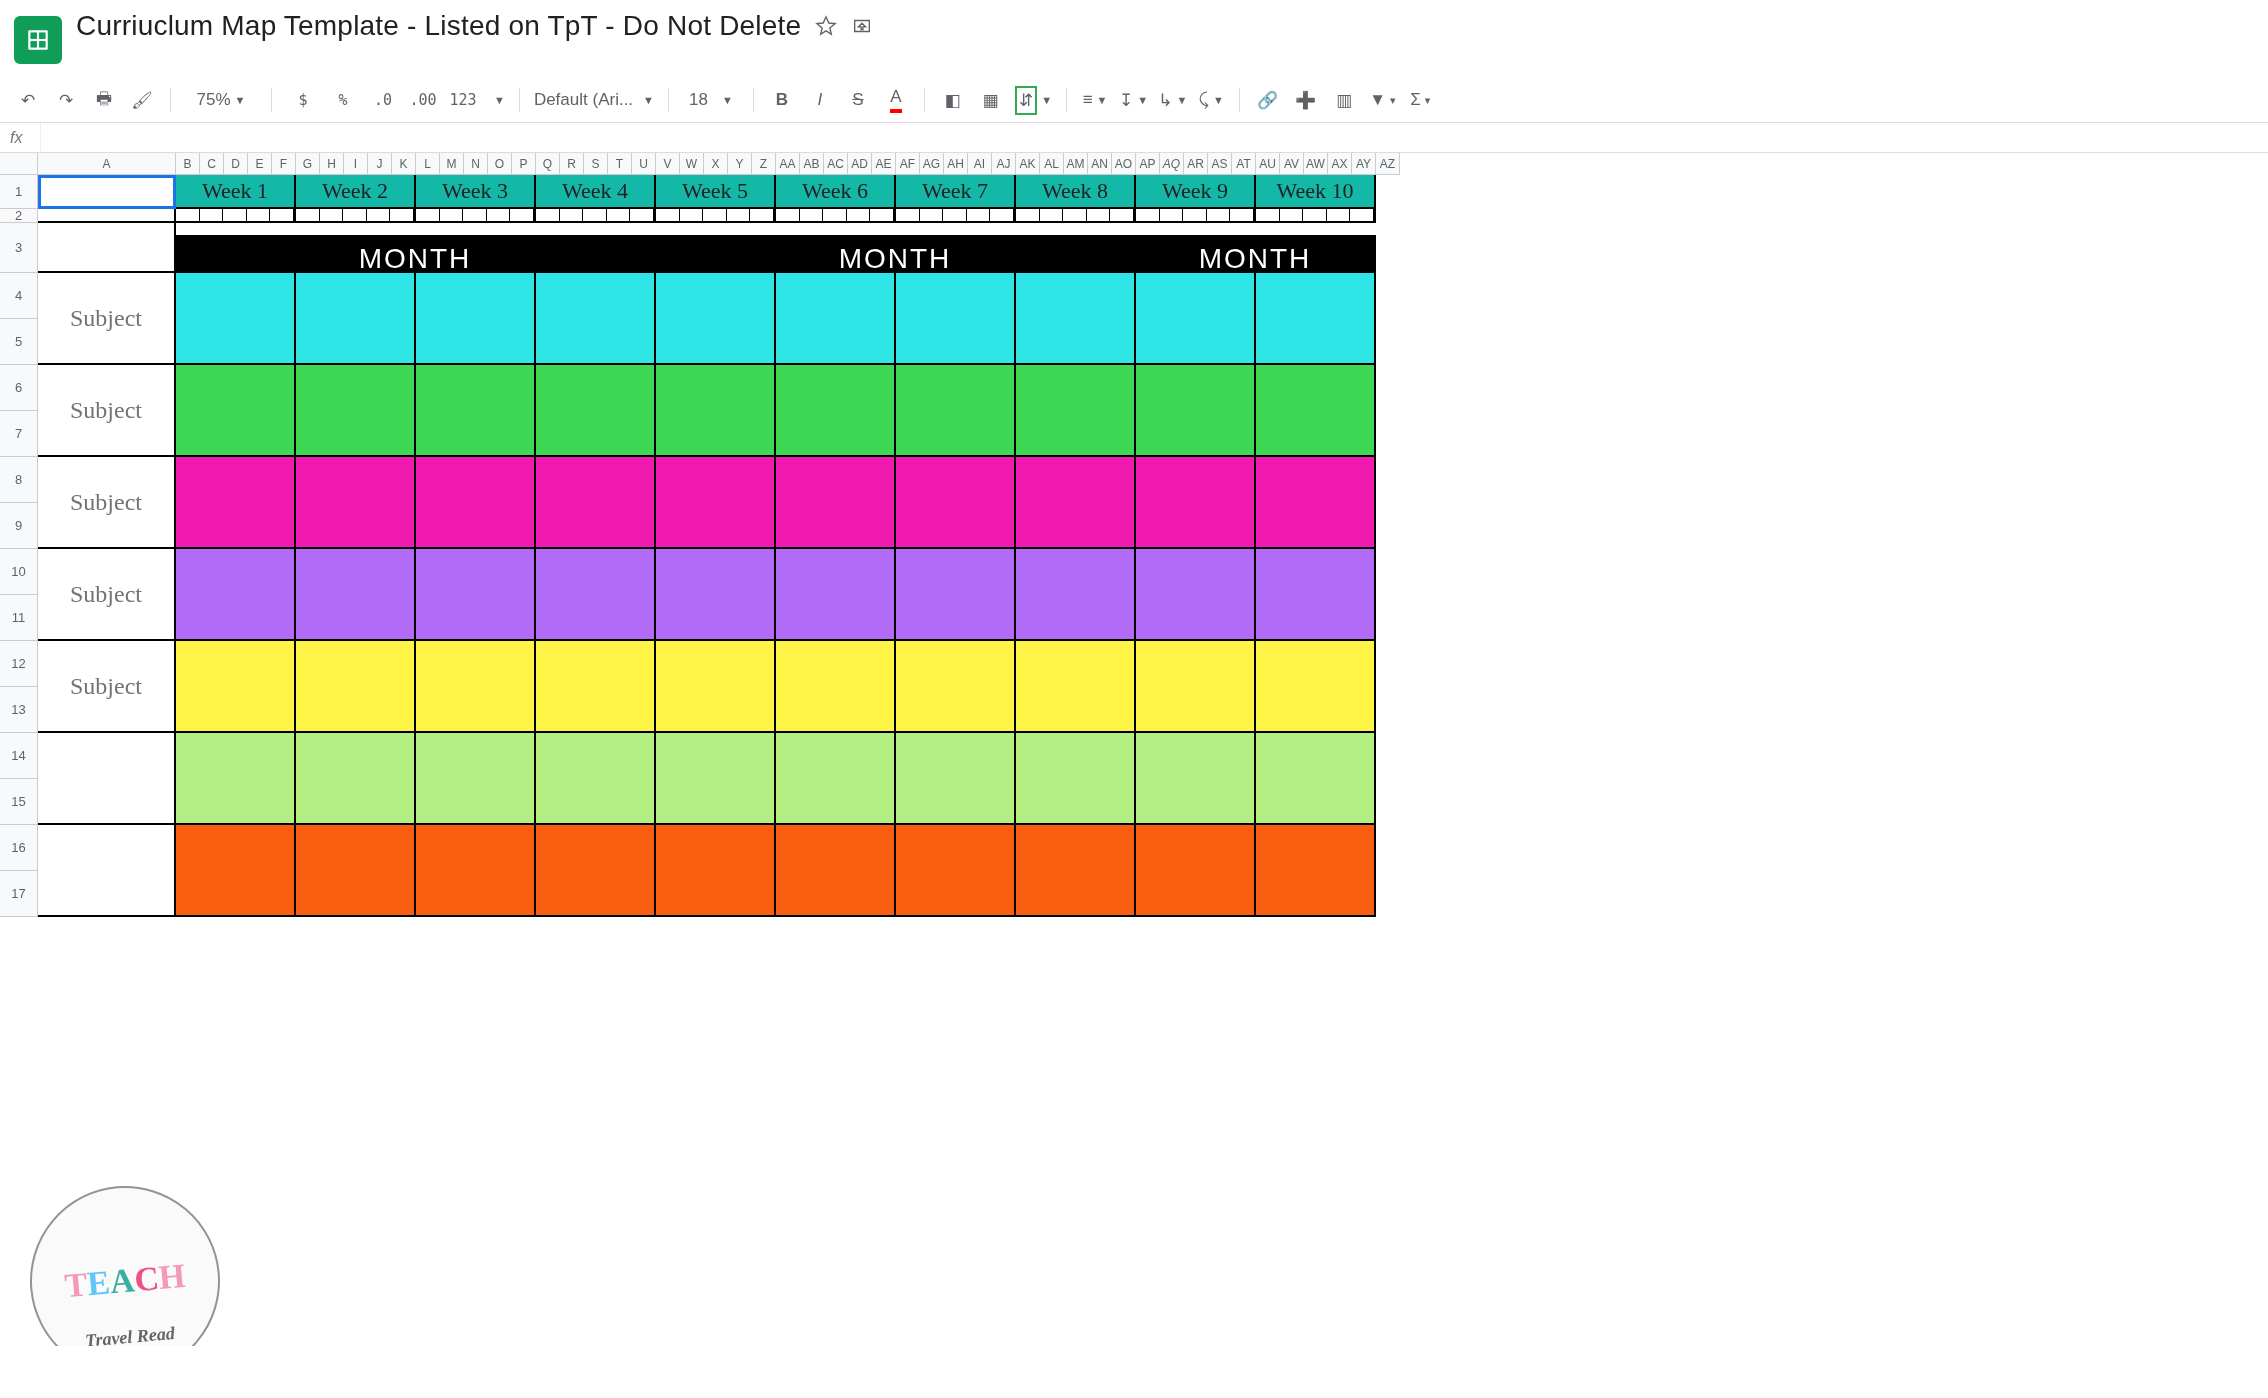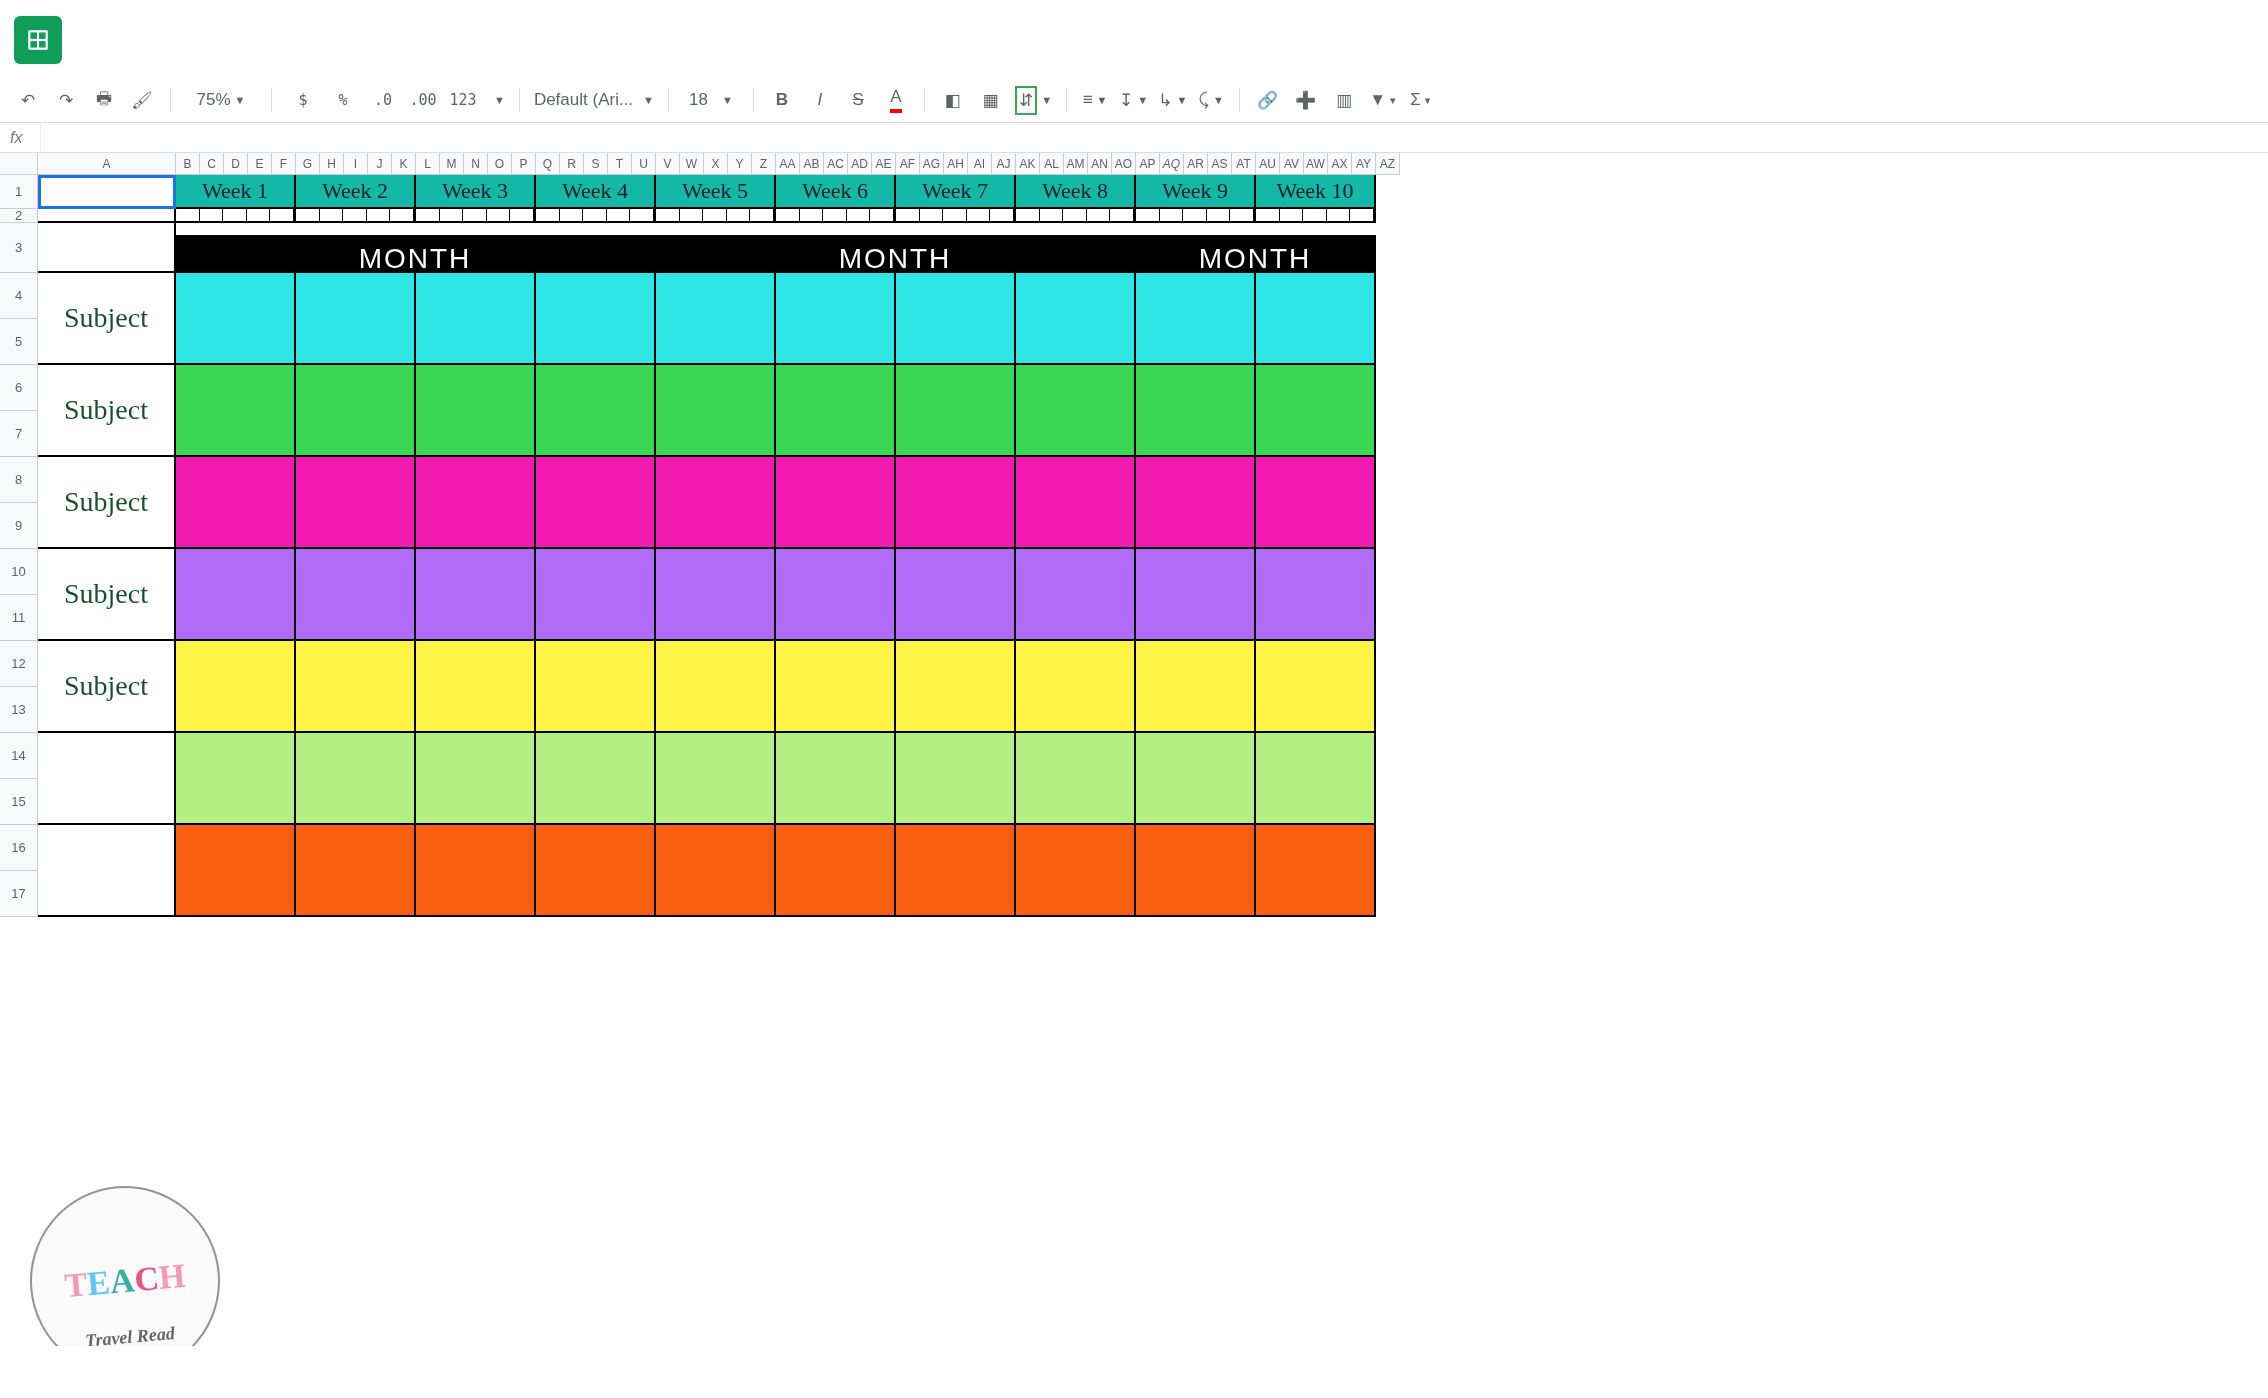--- a/index.html
+++ b/index.html
@@ -31,21 +31,21 @@
   .rowhdr-col { width:38px; background:#f8f9fa; border-right:1px solid #ccc; flex-shrink:0; }
   .colhdr-cell { background:#f8f9fa; border-right:1px solid #ccc; border-bottom:1px solid #ccc; height:22px; display:flex; align-items:center; justify-content:center; font-size:12px; color:#5f6368; }
   .body-wrap { display:flex; }
   .rowhdr-cell { width:38px; background:#f8f9fa; border-right:1px solid #ccc; border-bottom:1px solid #ccc; display:flex; align-items:center; justify-content:center; font-size:13px; color:#5f6368; }
   
   .A-col { width:138px; flex-shrink:0; }
   .cell { border-right:2px solid #000; border-bottom:2px solid #000; height:100%; display:flex; align-items:center; justify-content:center; font-family: Georgia, serif; font-size:22px; }
   .sel { border:3px solid #1a73e8; }
   .hdr-white { background:#14b8a6; }
   .month-row .cell, .month-row .big { background:#000; color:#fff; font-family: Arial,sans-serif; font-weight:300; letter-spacing:2px;margin-top:12px; }
-  .subject-label { font-family: Georgia, serif; font-size:28px; color:#14532d; display:flex; align-items:center; justify-content:center; }
+  .subject-label { font-family: Georgia, serif; font-size:24px; color:#737373; display:flex; align-items:center; justify-content:center; }
   
   .c-cyan   { background:#2ee6e6; }
   .c-green  { background:#3dd853; }
   .c-pink   { background:#f01ab0; }
   .c-purple { background:#b26bf7; }
   .c-yellow { background:#fef445; }
   .c-lime   { background:#b4ef84; }
   .c-orange { background:#f95d10; }
   
   .ticks { height:14px; background:#fff; border-bottom:2px solid #000; display:flex; }
@@ -61,20 +61,29 @@
   <div class="logo">
     <svg viewBox="0 0 24 24" fill="#fff">
         <rect x="3" y="3" width="18" height="18" rx="1" fill="#fff"></rect>
         <rect x="5" y="5" width="6" height="6" fill="#0f9d58"></rect>
         <rect x="13" y="5" width="6" height="6" fill="#0f9d58"></rect>
         <rect x="5" y="13" width="6" height="6" fill="#0f9d58"></rect>
         <rect x="13" y="13" width="6" height="6" fill="#0f9d58"></rect>
       </svg>
   </div>
   <div class="title-wrap">
+    <div class="doc-title-row">
+      <span class="doc-title">Curriuclum Map Template - Listed on TpT - Do Not Delete</span>
+      <svg class="title-icon" viewBox="0 0 24 24">
+          <path d="M12 17.3 6.2 21l1.6-6.8L2 9.3l7-.6L12 2l3 6.7 7 .6-5.8 4.9L17.8 21z" fill="none" stroke="#5f6368" stroke-width="1.5"></path>
+        </svg>
+      <svg class="title-icon" viewBox="0 0 24 24">
+          <path d="M20 6v12H4V6h16zm-8 3-4 4h3v3h2v-3h3l-4-4z" fill="none" stroke="#5f6368" stroke-width="1.5"></path>
+        </svg>
+    </div>
   </div>
 </div>
 
 <div class="toolbar">
   <div class="tbtn">↶</div>
   <div class="tbtn">↷</div>
   <div class="tbtn">🖶</div>
   <div class="tbtn">🖌</div>
   <div class="sep"></div>
   <div class="tbtn" style="min-width:72px;">

